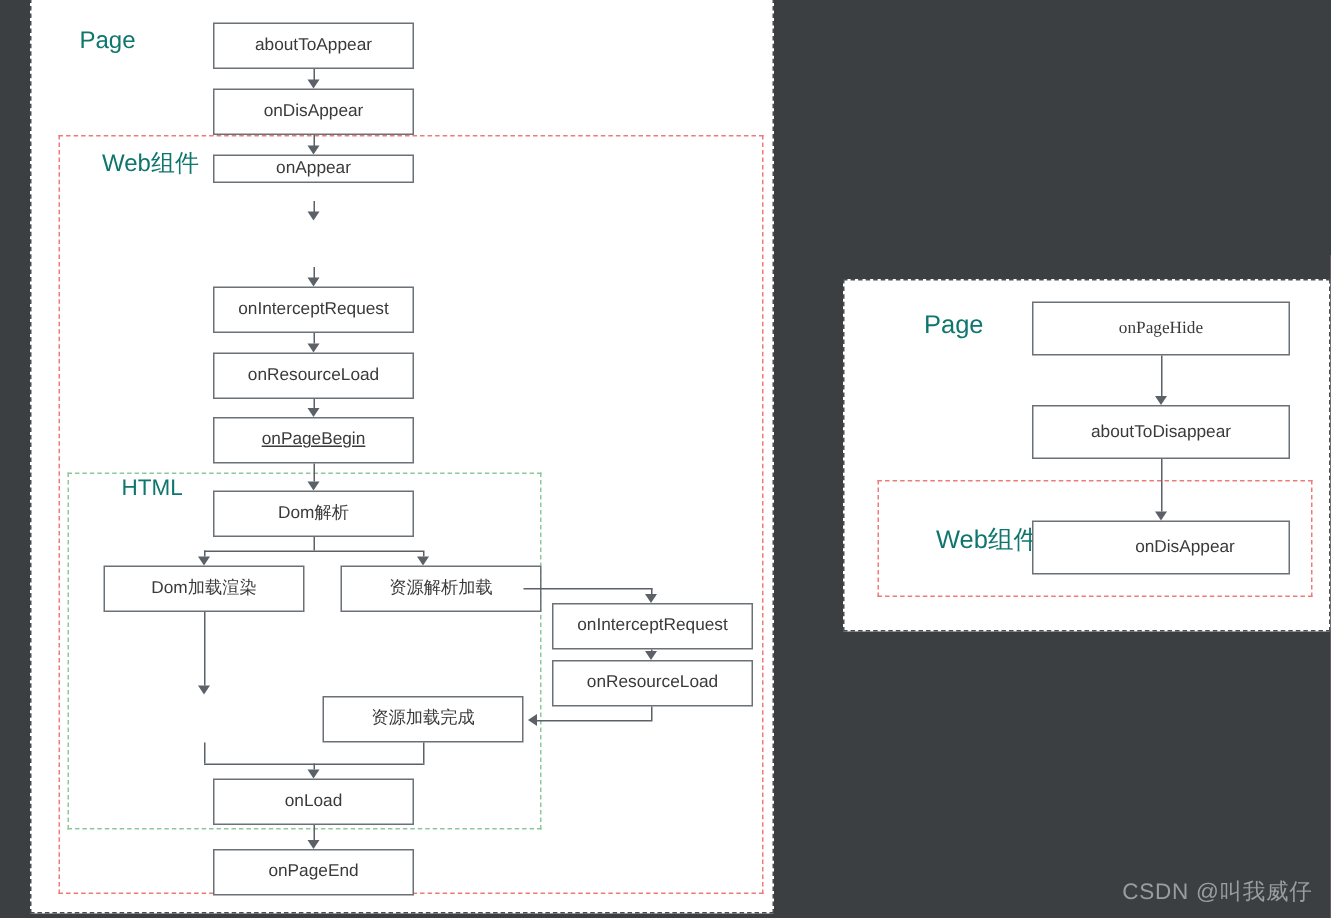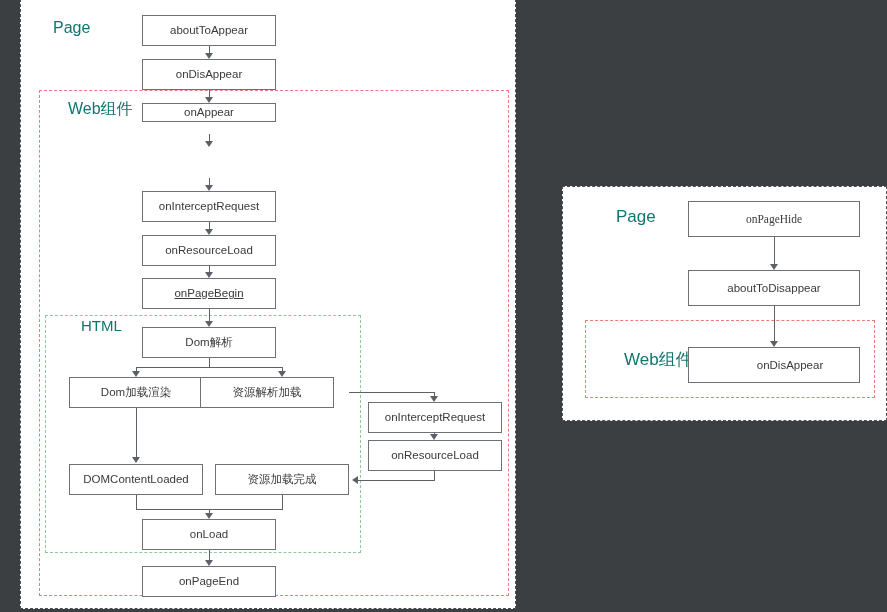--- a/index.html
+++ b/index.html
@@ -118,23 +118,22 @@
     <div class="node" style="left: 121px; top: 191px; width: 134px; height: 31px;">onInterceptRequest</div>
 
     <div class="node" style="left: 121px; top: 235px; width: 134px; height: 31px;">onResourceLoad</div>
 
     <div class="node" style="left: 121px; top: 278px; width: 134px; height: 31px; text-decoration: underline;">onPageBegin</div>
 
     <div class="node" style="left: 48px; top: 377px; width: 134px; height: 31px;">Dom加载渲染</div>
 
     <div class="node" style="left: 121px; top: 327px; width: 134px; height: 31px;">Dom解析</div>
 
-    <div class="node" style="left: 179px; top: 377px; width: 134px; height: 31px;">资源解析加载</div>
-
-    <div class="node" style="left: 48px; top: 464px; width: 134px; height: 31px;">DOMContentLoaded</div>
+    <div class="node" style="left: 206px; top: 377px; width: 134px; height: 31px;">资源解析加载</div>
+
 
     <div class="node" style="left: 194px; top: 464px; width: 134px; height: 31px;">资源加载完成</div>
 
     <div class="node" style="left: 347px; top: 402px; width: 134px; height: 31px;">onInterceptRequest</div>
 
     <div class="node" style="left: 347px; top: 440px; width: 134px; height: 31px;">onResourceLoad</div>
 
     <div class="node" style="left: 121px; top: 519px; width: 134px; height: 31px;">onLoad</div>
 
     <div class="node" style="left: 121px; top: 566px; width: 134px; height: 31px;">onPageEnd</div>
@@ -204,14 +203,15 @@
 
     <div class="node" style="left: 125px; top: 160px; width: 172px; height: 36px; padding-left: 32px;">onDisAppear</div>
 
     <div class="ln v" style="left: 211px; top: 50px; height: 27px;"></div>
     <div class="arrow down" style="left: 207px; top: 77px;"></div>
 
     <div class="ln v" style="left: 211px; top: 119px; height: 35px;"></div>
     <div class="arrow down" style="left: 207px; top: 154px;"></div>
   </div>
 
+  <div id="watermark">CSDN @叫我威仔</div>
 
 </div>
 
 </body></html>

